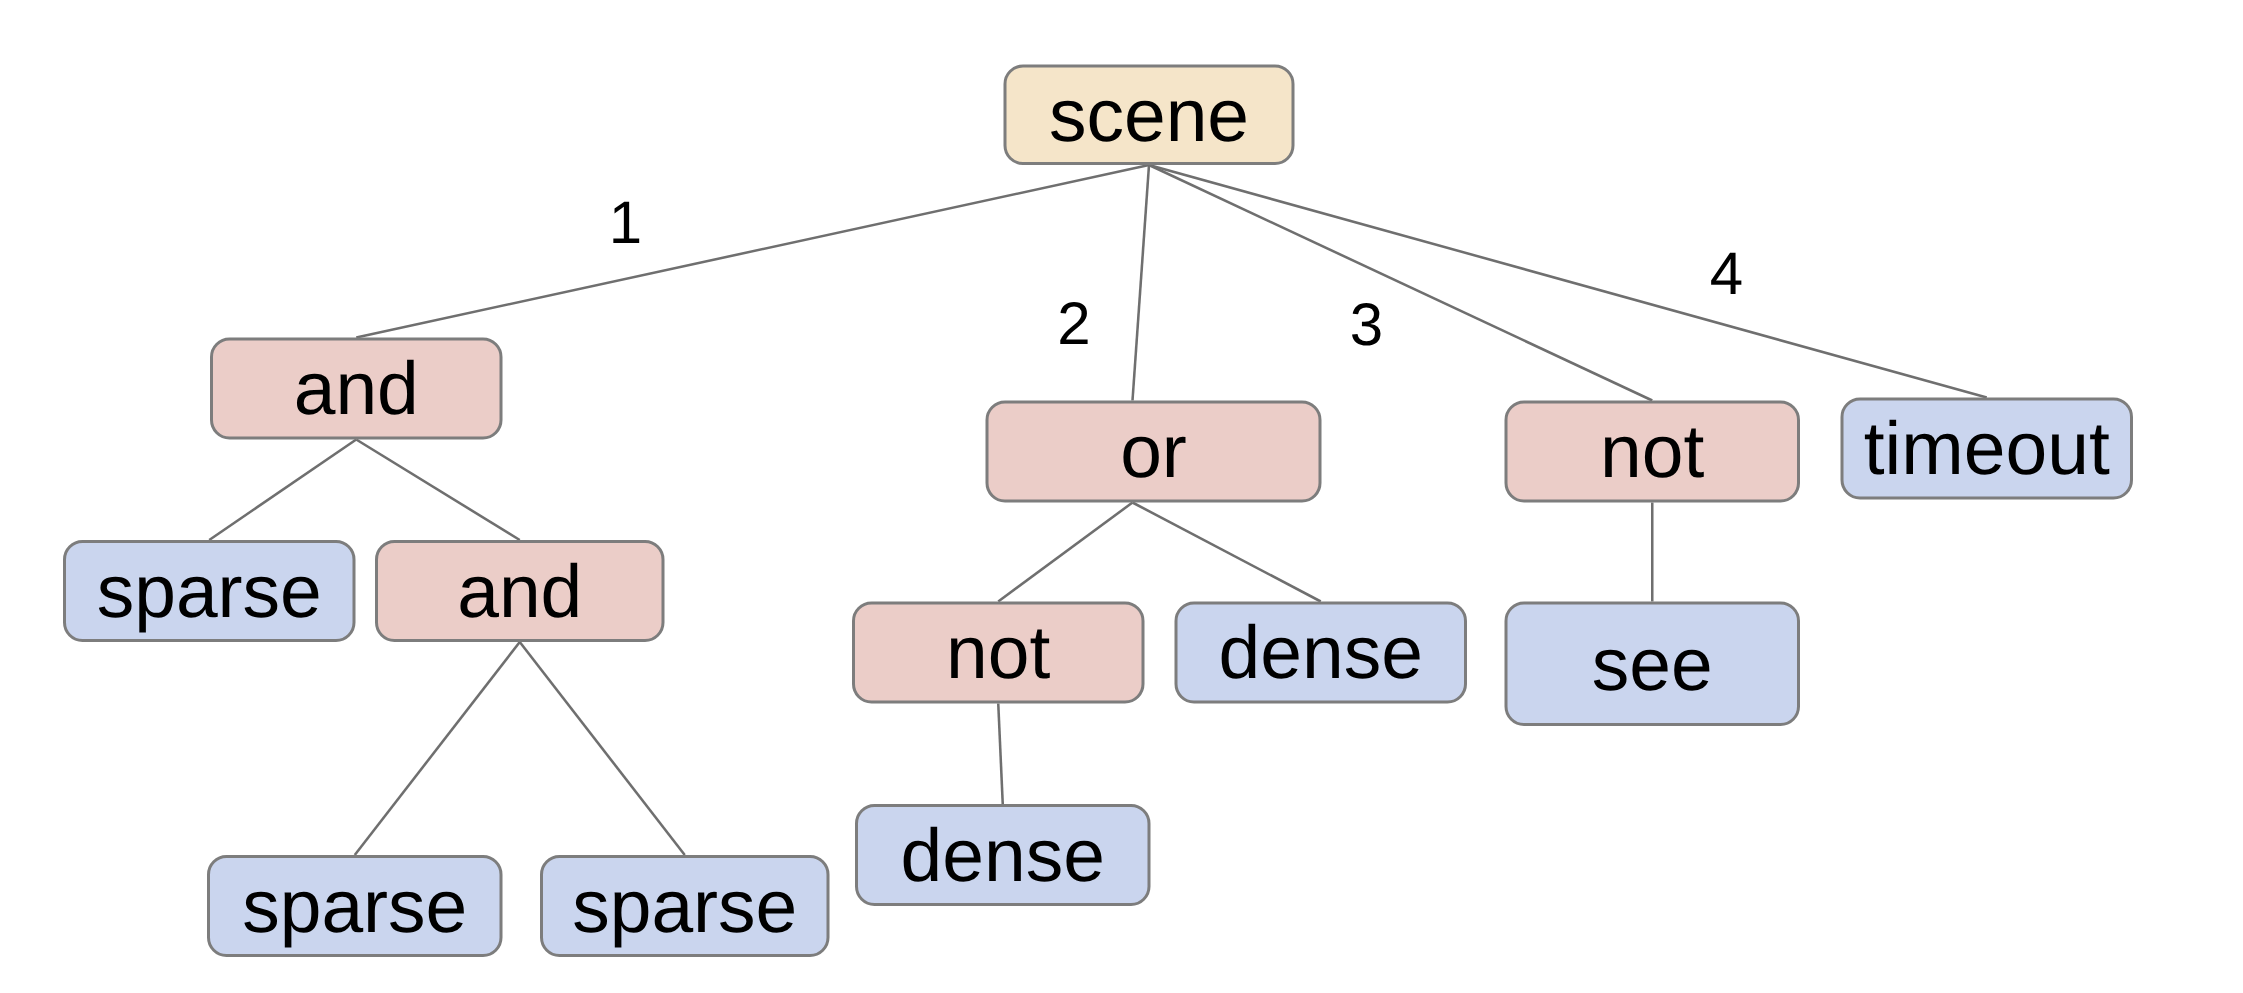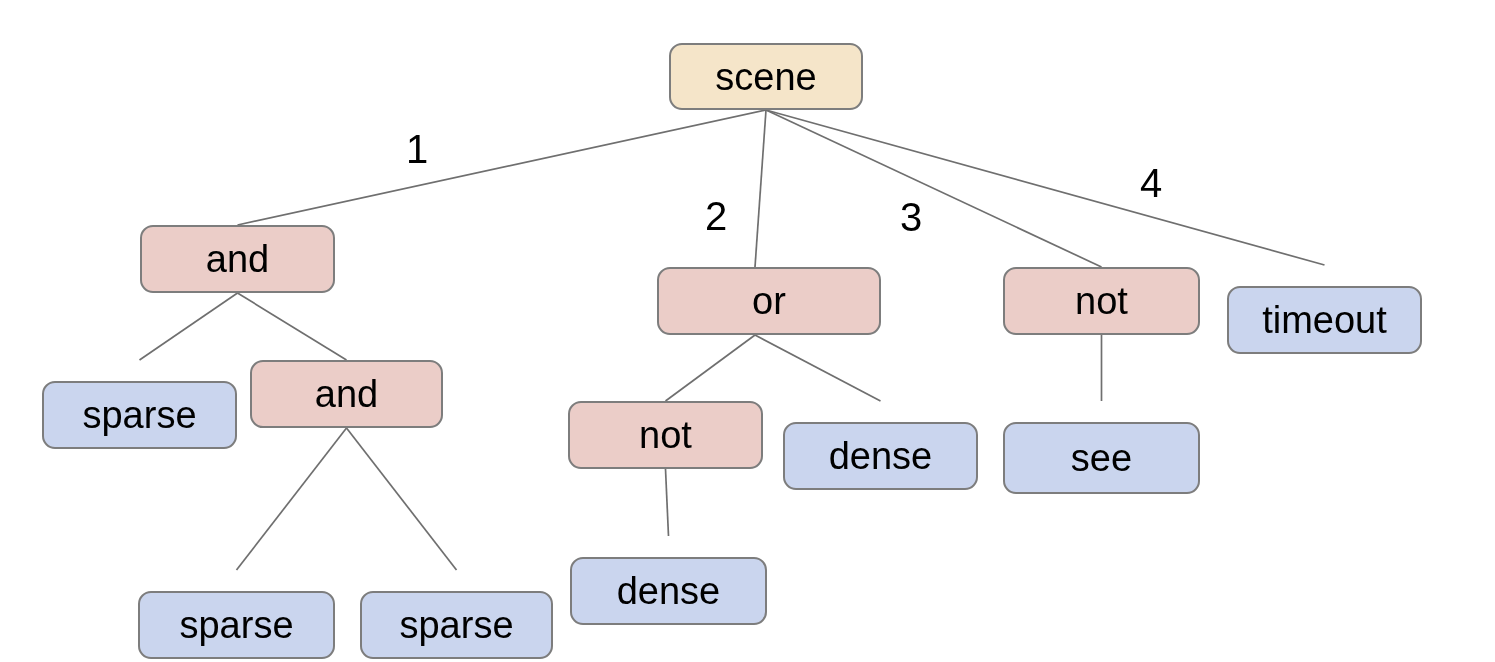--- a/index.html
+++ b/index.html
@@ -31,28 +31,28 @@
     dominant-baseline: central;
   }
 
   .node {
     position: absolute;
     display: flex;
     align-items: center;
     justify-content: center;
     border: 2px solid var(--node-border, #7d7d7d);
     border-radius: 13px;
-    font-size: 38px;
+    font-size: 50px;
     line-height: 1;
     color: var(--text-color, #000000);
     white-space: nowrap;
   }
   .node.root     { background: var(--root-fill, #f5e5c9); }
   .node.operator { background: var(--operator-fill, #ebcdc8); }
-  .node.leaf     { background: var(--leaf-fill, #cad5ee); margin-top: 21px; }
+  .node.leaf     { background: var(--leaf-fill, #cad5ee); }
 </style>
 </head>
 <body>
 
 <div class="canvas" id="canvas" style="width: 1495px; height: 662px;">
   <svg id="edge-layer" xmlns="http://www.w3.org/2000/svg" viewBox="0 0 1495 662">
       <line x1="766" y1="110" x2="237.5" y2="225"></line>
       <text x="417" y="149">1</text>
       <line x1="766" y1="110" x2="755" y2="267"></line>
       <text x="716" y="216">2</text>
@@ -71,17 +71,17 @@
     </svg>
 <div class="node root" style="left: 669px; top: 43px; width: 194px; height: 67px;">scene</div>
     <div class="node operator" style="left: 140px; top: 225px; width: 195px; height: 68px;">and</div>
     <div class="node operator" style="left: 657px; top: 267px; width: 224px; height: 68px;">or</div>
     <div class="node operator" style="left: 1003px; top: 267px; width: 197px; height: 68px;">not</div>
     <div class="node leaf" style="left: 1227px; top: 265px; width: 195px; height: 68px;">timeout</div>
     <div class="node leaf" style="left: 42px; top: 360px; width: 195px; height: 68px;">sparse</div>
     <div class="node operator" style="left: 250px; top: 360px; width: 193px; height: 68px;">and</div>
     <div class="node operator" style="left: 568px; top: 401px; width: 195px; height: 68px;">not</div>
     <div class="node leaf" style="left: 783px; top: 401px; width: 195px; height: 68px;">dense</div>
-    <div class="node leaf" style="left: 1003px; top: 401px; width: 197px; height: 72px;">see</div>
+    <div class="node leaf" style="left: 1003px; top: 401px; width: 197px; height: 83px;">see</div>
     <div class="node leaf" style="left: 570px; top: 536px; width: 197px; height: 68px;">dense</div>
     <div class="node leaf" style="left: 138px; top: 570px; width: 197px; height: 68px;">sparse</div>
     <div class="node leaf" style="left: 360px; top: 570px; width: 193px; height: 68px;">sparse</div>
   </div>
 
 </body></html>

